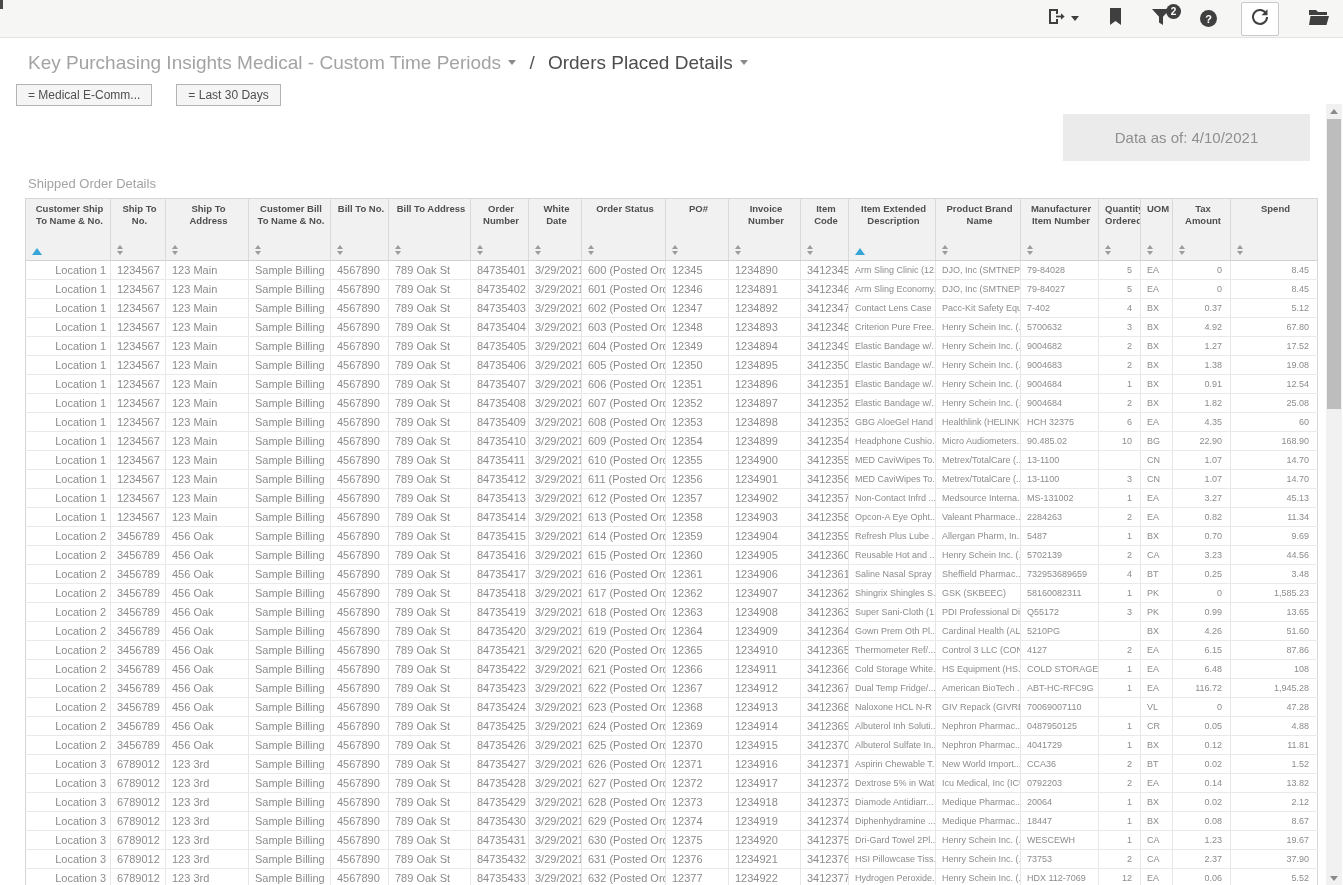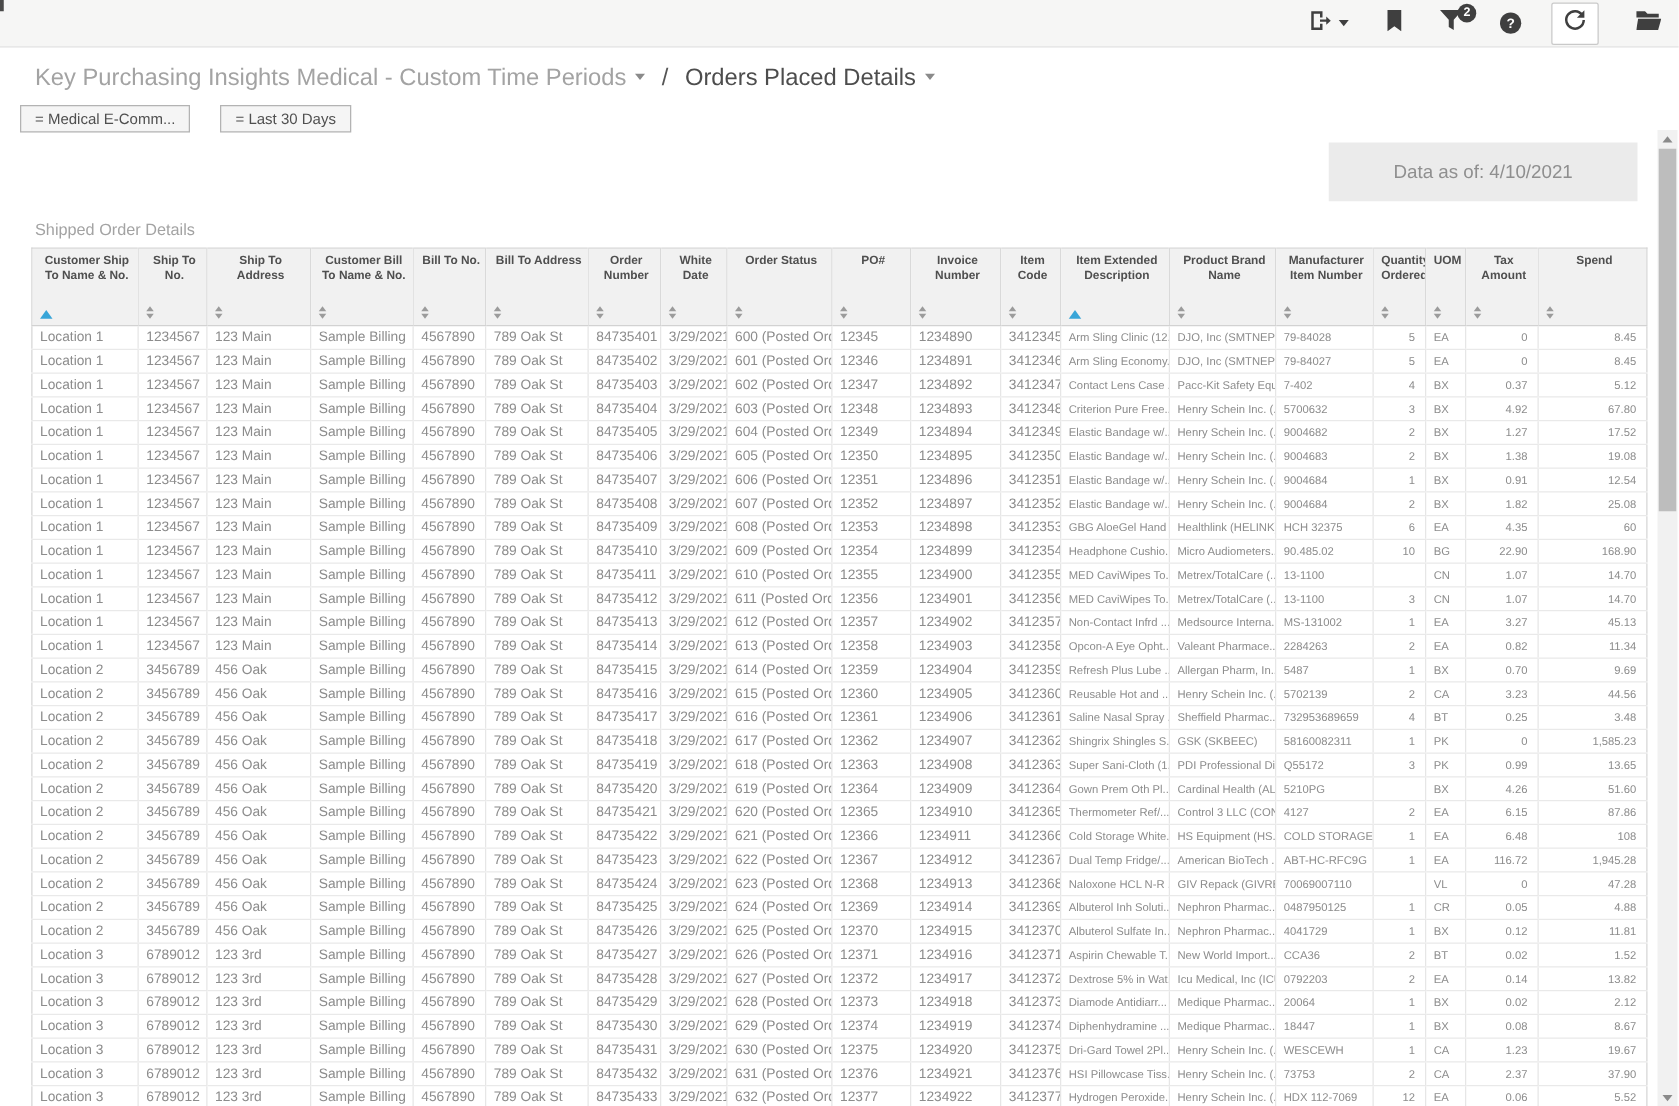--- a/index.html
+++ b/index.html
@@ -46,21 +46,21 @@
            color:#4f4f4f;height:62px;box-sizing:border-box;position:relative;overflow:hidden;cursor:pointer;}
   thead th:first-child{border-left:none;}
   .h-sort{position:absolute;left:6px;bottom:5px;}
   .tri{display:block;width:0;height:0;}
   .tri.up{border-left:3px solid transparent;border-right:3px solid transparent;border-bottom:4px solid #9b9b9b;margin-bottom:2px;}
   .tri.down{border-left:3px solid transparent;border-right:3px solid transparent;border-top:4px solid #9b9b9b;}
   .tri.asc{border-left:5px solid transparent;border-right:5px solid transparent;border-bottom:7px solid #38a5d8;}
   tbody td{border-left:1px solid #e6e6e6;border-bottom:1px solid #e9e9e9;height:19px;box-sizing:border-box;
            padding:0 4px 0 6px;font-size:11px;color:#8c8c8c;white-space:nowrap;overflow:hidden;
            background:#fff;line-height:18px;}
-  tbody td:first-child{border-left:none;}
+  tbody td:first-child{border-left:none;text-align:right;}
   td.small{font-size:9px;}
   td.num{text-align:right;padding-right:8px;}
   
   .vscroll{position:absolute;top:104px;right:1px;width:16px;height:781px;background:#f1f1f1;}
   .vthumb{position:absolute;top:15px;left:1px;width:14px;height:290px;background:#bdbdbd;cursor:pointer;}
   .sb-arrow{position:absolute;left:4px;width:0;height:0;border-left:4px solid transparent;border-right:4px solid transparent;cursor:pointer;}
   .sb-up{top:5px;border-bottom:5px solid #8a8a8a;}
   .sb-down{bottom:4px;border-top:5px solid #8a8a8a;}
 </style>
 </head>

